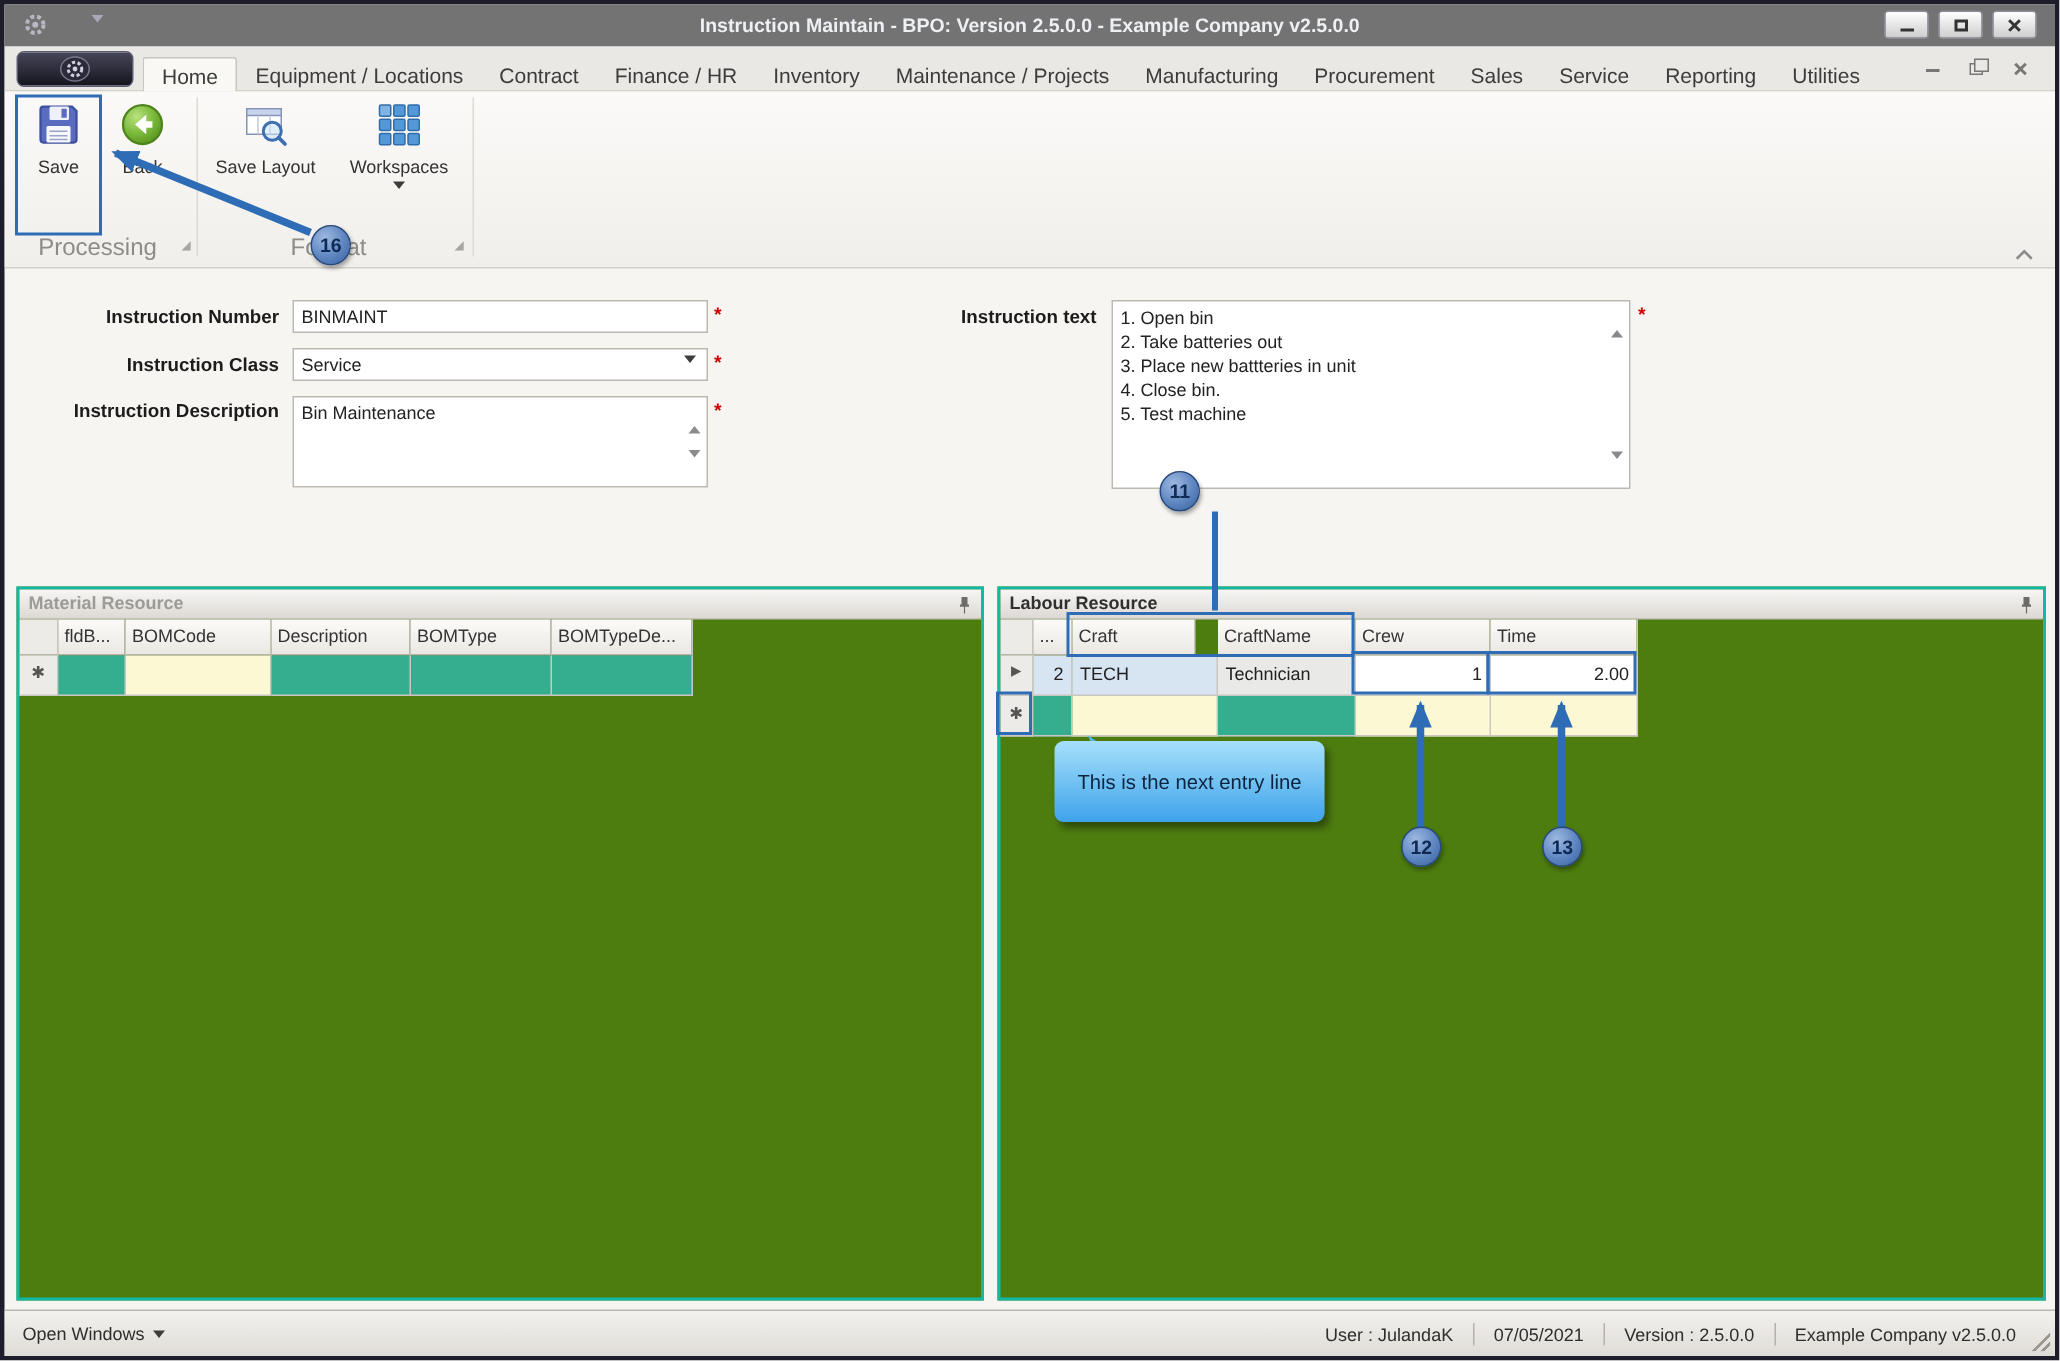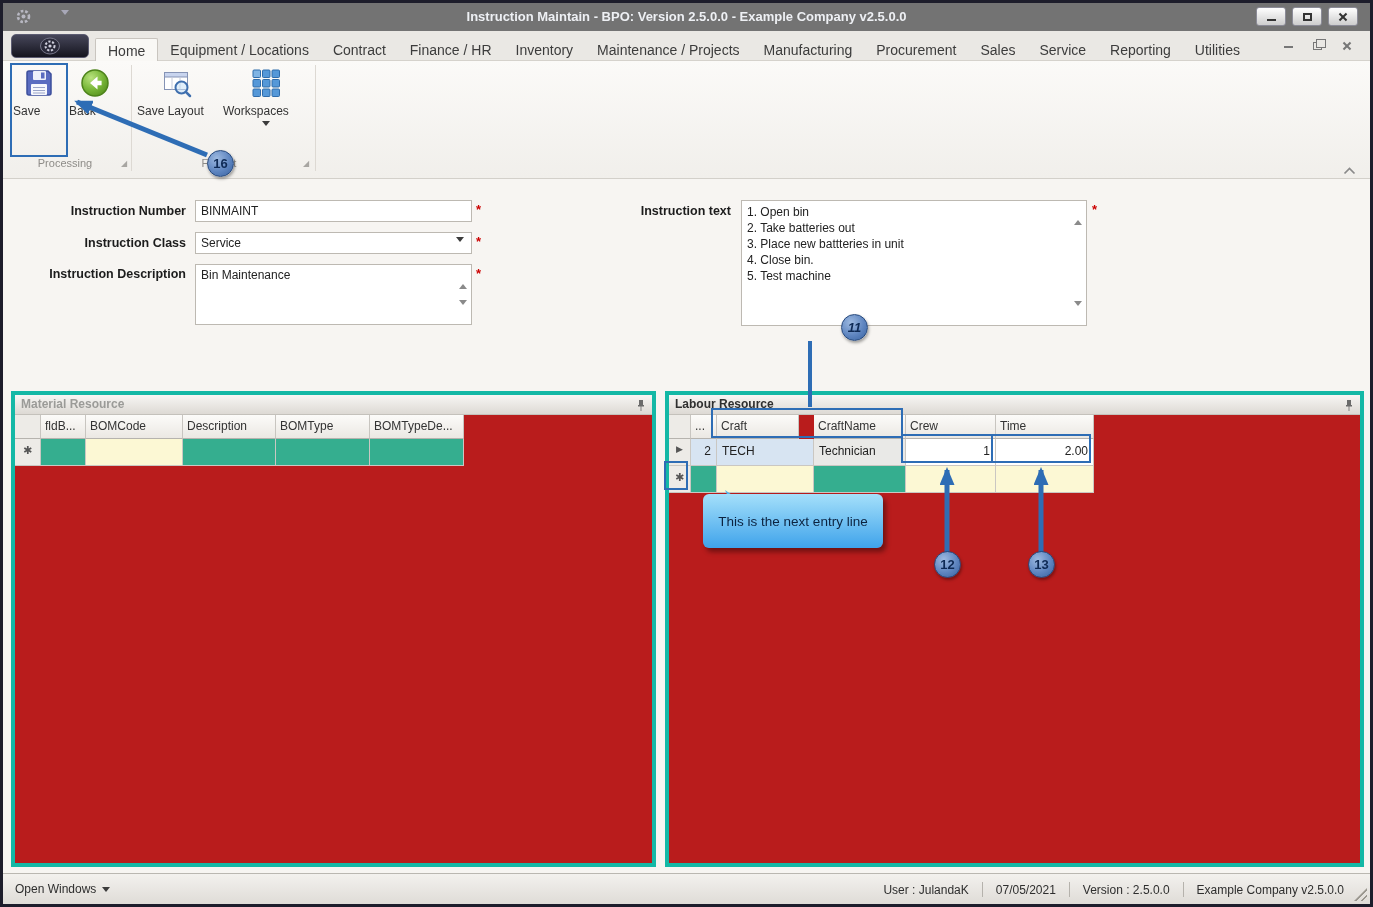--- a/index.html
+++ b/index.html
@@ -29,39 +29,39 @@
   .app-btn { position:absolute; left:8px; top:3px; width:78px; height:24px; border-radius:5px; background:linear-gradient(#464659,#15151f); border:1px solid #5c5c72; display:flex; align-items:center; justify-content:center; }
   .tabs { position:absolute; left:92px; top:7px; display:flex; height:23px; }
   .tab { padding:4px 12px 5px; font-size:14px; color:#3c3c3c; white-space:nowrap; }
   .tab.active { background:#f9f8f5; border:1px solid #c9c5bf; border-bottom:none; border-radius:2px 2px 0 0; font-weight:normal; }
   .ribbon-winctl { position:absolute; right:18px; top:10px; display:flex; gap:20px; align-items:center; }
   .glyph-min.gray { background:#777; }
   .glyph-restore { width:9px; height:8px; border:1.5px solid #777; position:relative; }
   .glyph-restore::before { content:""; position:absolute; left:2px; top:-4px; width:8px; height:7px; border:1.5px solid #777; background:#eae8e4; }
   
   .ribbon { position:absolute; left:0; top:58px; width:100%; height:118px; background:linear-gradient(#fbfaf8,#f1efeb); border-bottom:1px solid #d3d0ca; }
-  .rbtn { position:absolute; font-size:12px; color:#333; cursor:default; }
+  .rbtn { position:absolute; text-align:center; font-size:12px; color:#333; cursor:default; }
   .rbtn svg { display:block; margin:0 auto 5px; }
   .vsep { position:absolute; top:4px; width:1px; height:106px; background:#ddd9d3; }
-  .grp-label { position:absolute; top:96px; font-size:11px; color:#8e8c88; text-align:center; }
+  .grp-label { position:absolute; top:96px; font-size:16px; color:#8e8c88; text-align:center; }
   .launcher { position:absolute; top:98px; font-size:8px; color:#a8a6a2; }
   .tri-down { width:0; height:0; border-left:4px solid transparent; border-right:4px solid transparent; border-top:5px solid #8a8a8a; }
   .tri-up { width:0; height:0; border-left:4px solid transparent; border-right:4px solid transparent; border-bottom:5px solid #8a8a8a; }
   .tri-down.dark { border-top-color:#3c3c3c; }
   .tri-down.light { border-top-color:#a8a8b8; }
   
   .form-label { position:absolute; font-size:12.5px; font-weight:bold; color:#1c1c1c; text-align:right; }
   .field { position:absolute; background:#fff; border:1px solid #bdb9b2; font-size:12px; color:#222; padding:3px 5px; }
   .req { position:absolute; color:#cc0000; font-weight:bold; font-size:13px; }
   .ta-line { line-height:16px; }
   .fld-caret { position:absolute; right:7px; top:9px; }
   .sc-up { position:absolute; right:4px; top:5px; }
   .sc-dn { position:absolute; right:4px; bottom:5px; }
   
-  .panel { position:absolute; background:#b91c1c; border:4px solid #14b8a6; }
+  .panel { position:absolute; background:#4d7c0f; border:2px solid #14b8a6; }
   .phdr { position:absolute; left:0; top:0; right:0; height:20px; background:linear-gradient(#f7f6f4,#ddd9d4); border-bottom:1px solid #c4c1bb; font-size:12px; line-height:19px; padding-left:6px; font-weight:bold; }
   .phdr.inactive { color:#9b9b98; }
   .phdr.active { color:#2f2f2f; }
   .pin { position:absolute; right:6px; top:4px; }
   .gh { position:absolute; height:24px; background:linear-gradient(#fcfbf9,#ebe8e3); border-right:1px solid #c8c5c0; border-bottom:1px solid #b6b3ae; font-size:12px; color:#333; padding:4px 4px 0; white-space:nowrap; overflow:hidden; }
   .gc { position:absolute; height:27px; border-right:1px solid #cac7c2; border-bottom:1px solid #cac7c2; font-size:12px; color:#222; padding:5px 5px 0; white-space:nowrap; overflow:hidden; }
   .sel { background:#edebe7; text-align:center; color:#555; padding:5px 0 0; }
   .teal { background:#35ae8f; }
   .cream { background:#fcf8d4; }
   .rowblue { background:#d7e4f2; }
@@ -324,17 +324,17 @@
     <line x1="944" y1="549" x2="944" y2="467" stroke="#2e6db5" stroke-width="5" marker-end="url(#ah)"></line>
     <line x1="1038" y1="549" x2="1038" y2="467" stroke="#2e6db5" stroke-width="5" marker-end="url(#ah)"></line>
     <polygon points="722,487 736,518 766,518" fill="#55b7ee"></polygon>
   </svg>
 
   <div class="tooltip">
     <span>This is the next entry line</span>
   </div>
 
   <div class="callout" style="left:204px; top:147px;">16</div>
-  <div class="callout" style="left:838px; top:311px;font-style:italic;">11</div>
+  <div class="callout" style="left:770px; top:311px;">11</div>
   <div class="callout" style="left:931px; top:548px;">12</div>
   <div class="callout" style="left:1025px; top:548px;">13</div>
 
 </div>
 
 </body></html>

